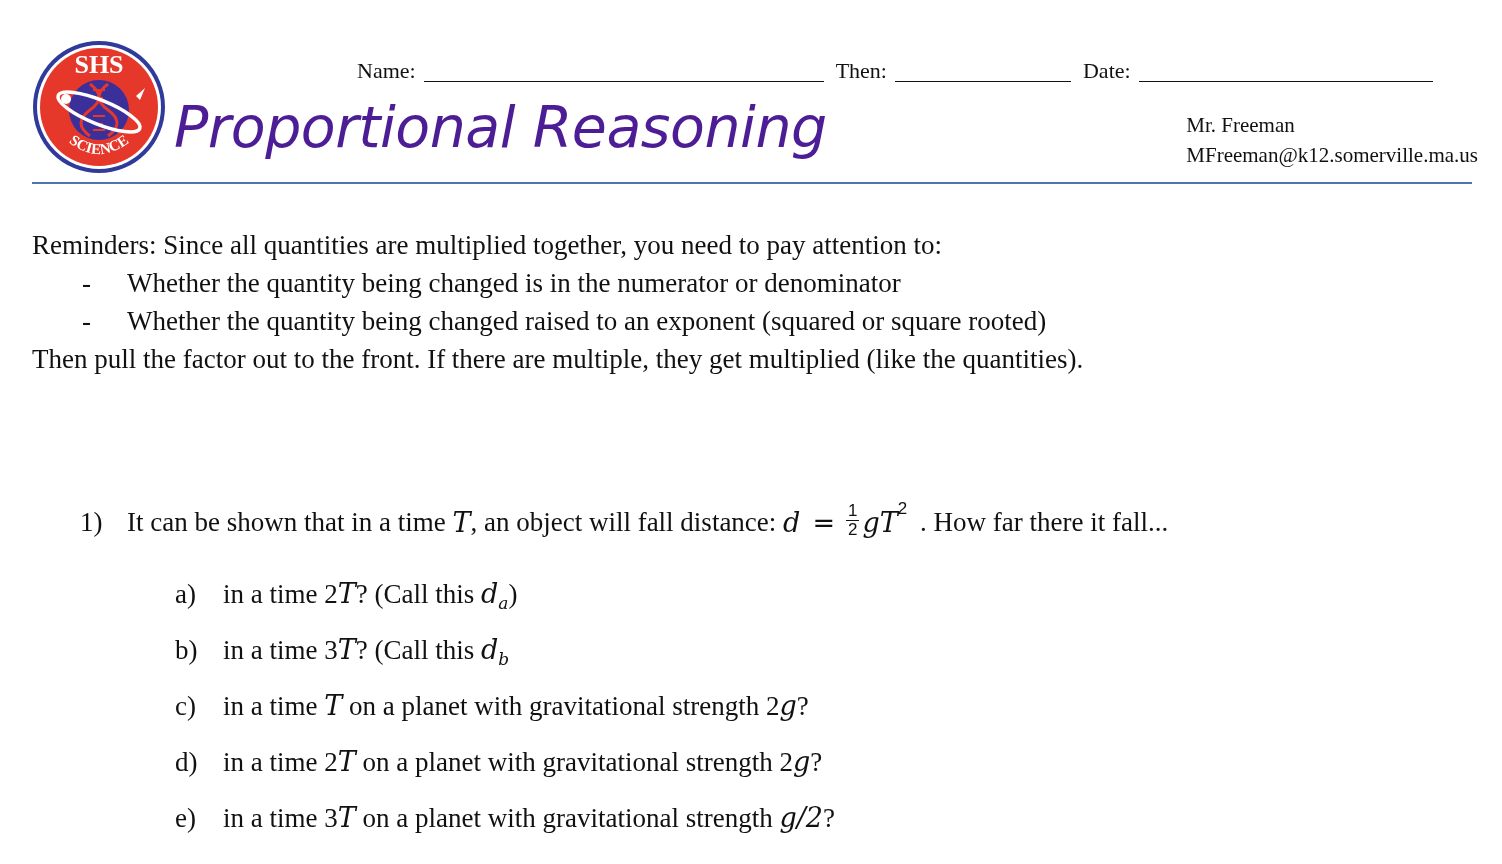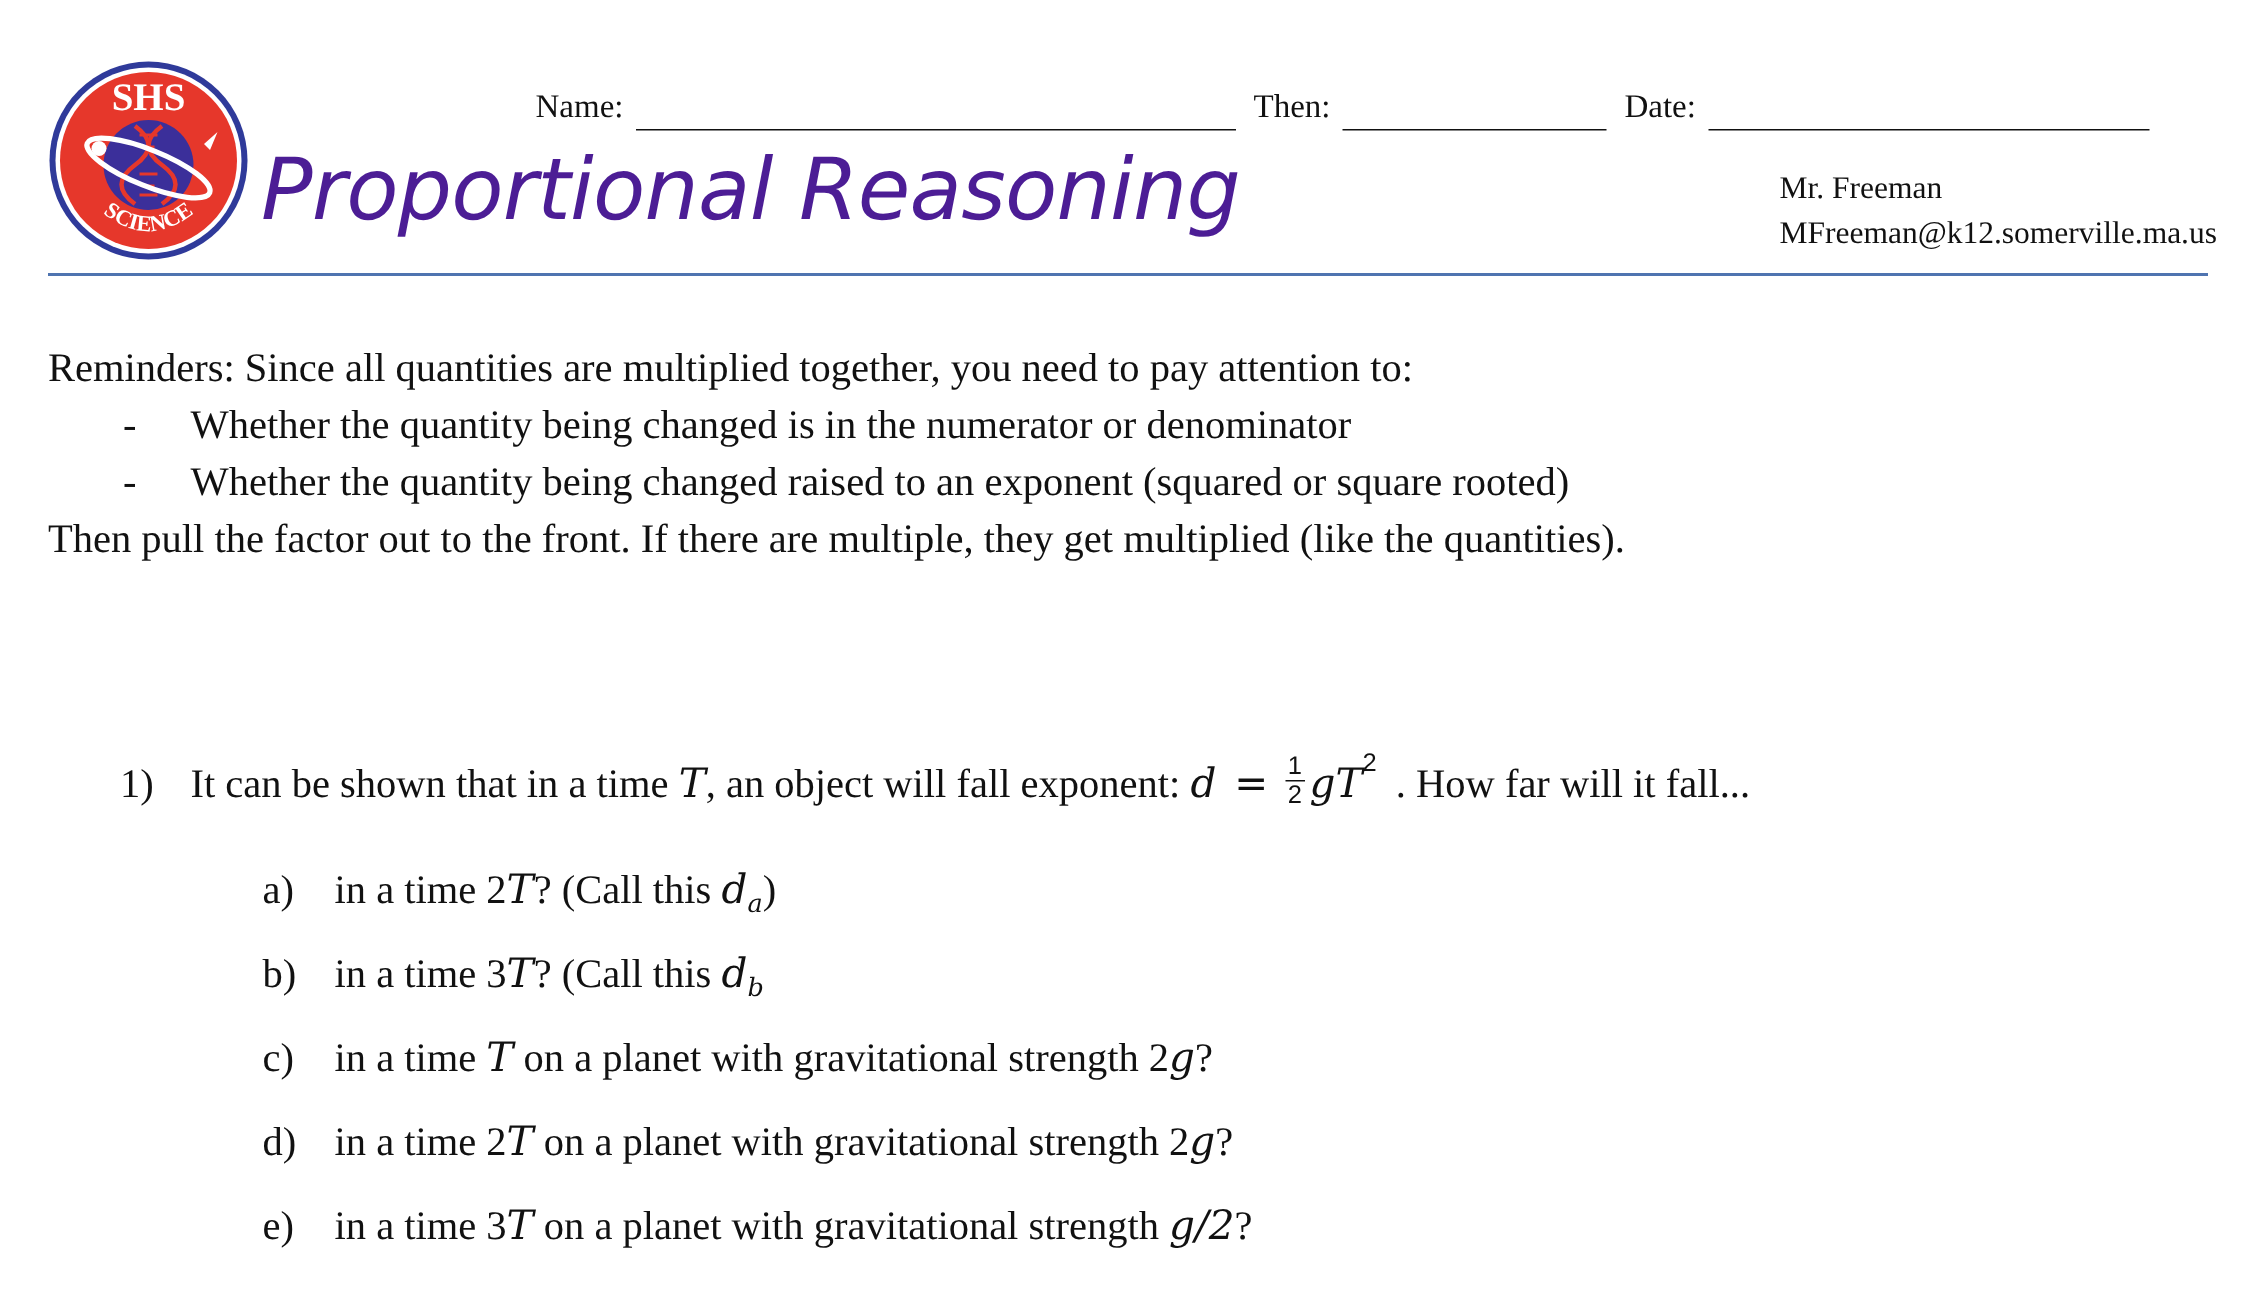--- a/index.html
+++ b/index.html
@@ -23,21 +23,21 @@
       height: 134px;
       text-align: right;
     }
     .fields {
       position: absolute;
       left: 357px;
       top: 58px;
       font-size: 22px;
       white-space: nowrap;
       display: flex;
-      align-items: flex-end;
+      align-items: flex-start;
     }
     .fields .blank {
       display: inline-block;
       border-bottom: 1.5px solid #111;
       height: 20px;
       margin-left: 8px;
       margin-right: 12px;
       position: relative;
       top: 3px;
     }
@@ -200,33 +200,33 @@
     <span class="dash">-</span>
     <span>Whether the quantity being changed raised to an exponent (squared or square rooted)</span>
   </div>
   <div>Then pull the factor out to the front. If there are multiple, they get multiplied (like the quantities).</div>
 </div>
 
 <div class="question">
   <span class="num">1)</span>
   <span style="white-space:pre">It can be shown that in a time </span>
   <span class="math">T</span>
-  <span style="white-space:pre">, an object will fall exponent: </span>
+  <span style="white-space:pre">, an object will fall distance: </span>
   <span style="display:inline-flex;align-items:center;">
     <span class="math">d</span>
     <span style="margin:0 8px 0 12px;font-family:'DejaVu Sans',sans-serif;">=</span>
     <span class="frac">
       <span class="num-part">1</span>
       <span>2</span>
     </span>
     <span class="math">g</span>
     <span class="math">T</span>
     <span class="sup">2</span>
   </span>
-  <span style="white-space:pre;margin-left:6px;"> . How far will it fall...</span>
+  <span style="white-space:pre;margin-left:6px;"> . How far there it fall...</span>
 </div>
 
 <div class="subq" style="top:578px">
   <span class="letter">a)</span>
   <span style="white-space:pre">in a time 2</span>
   <span class="math">T</span>
   <span style="white-space:pre">? (Call this </span>
   <span class="math">d</span>
   <span class="math sub">a</span>
   <span style="white-space:pre">)</span>

